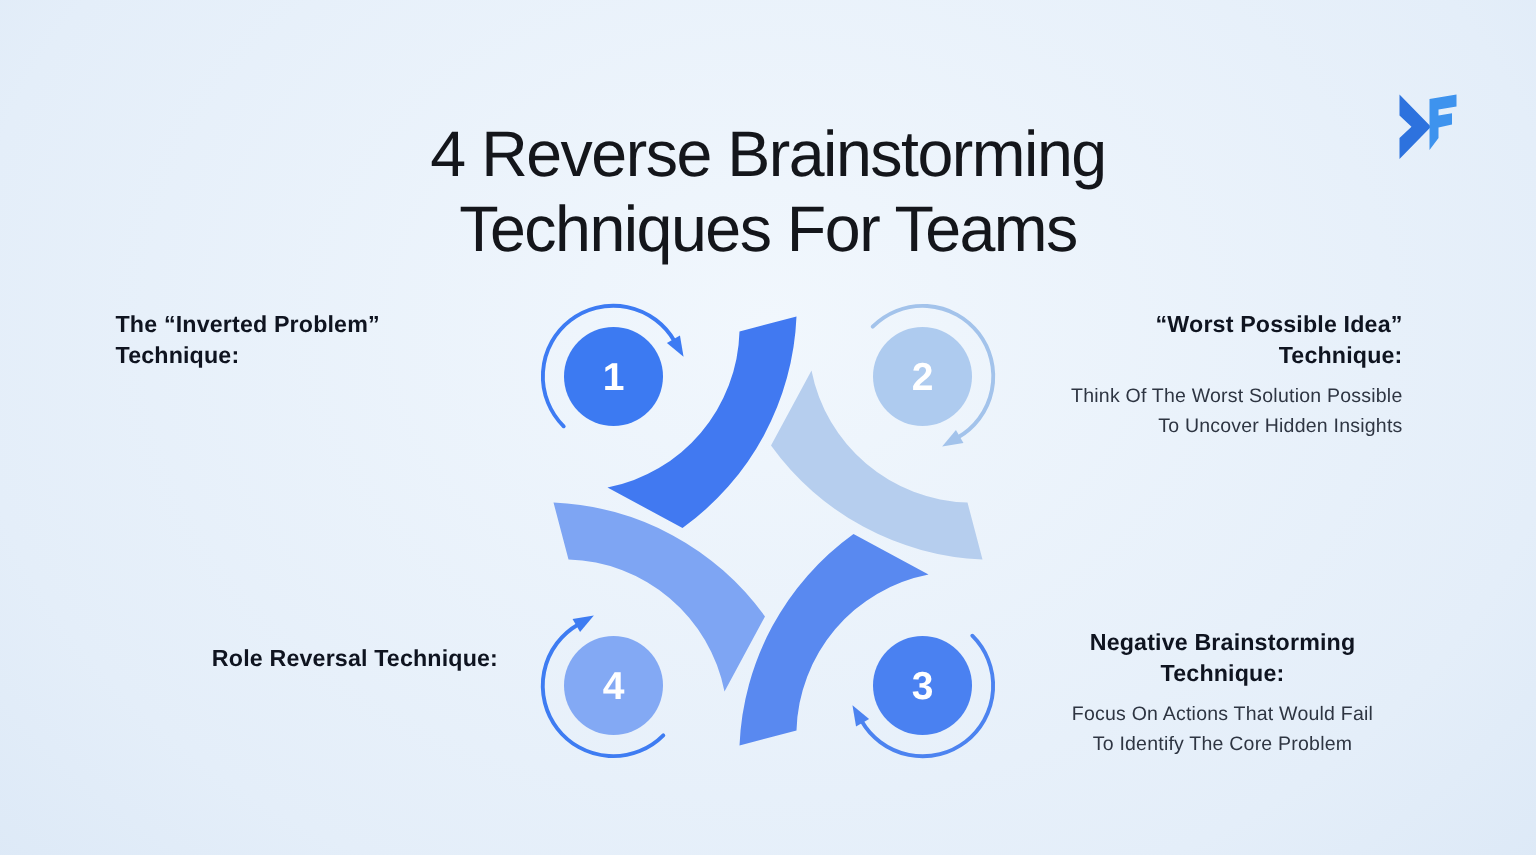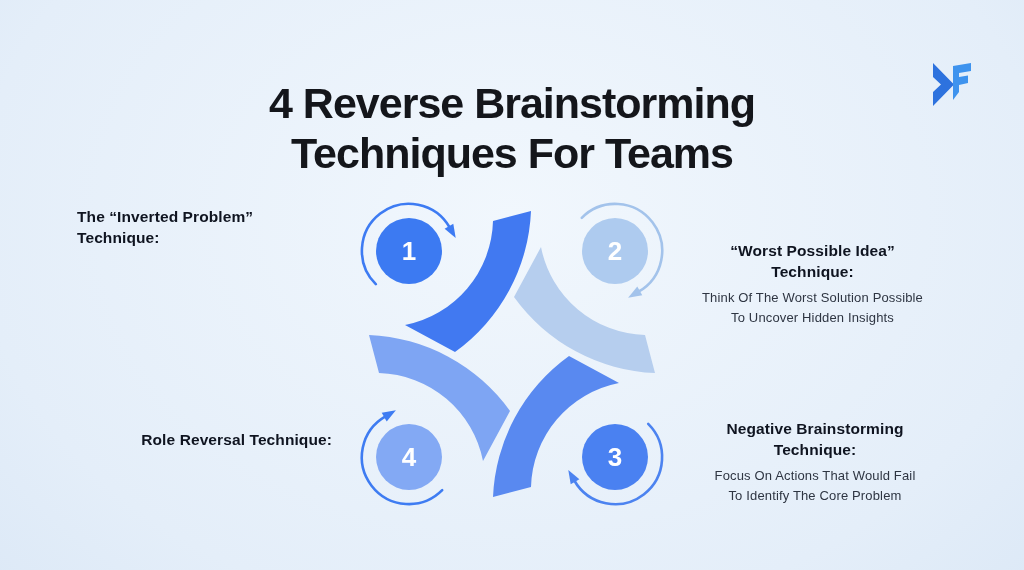--- a/index.html
+++ b/index.html
@@ -7,34 +7,34 @@
     position:relative;
     width:1024px;height:570px;
     overflow:hidden;
     font-family:"Liberation Sans",sans-serif;
     background:
       radial-gradient(95% 130% at 50% 38%, #F1F7FD 0%, #E4EEF9 55%, #D1E1F3 100%);
   }
   .title{
     position:absolute;top:50px;left:0;right:0;
     text-align:center;
-    font-size:43px;font-weight:700;letter-spacing:-1px;
+    font-size:43px;font-weight:400;letter-spacing:-1px;
     line-height:1.16;color:#14161B;
     white-space:pre-line;
   }
   .logo{position:absolute;top:62px;right:47px;width:50px;height:46px;}
   .pinwheel{position:absolute;left:347px;top:189px;width:330px;height:330px;}
   .pinwheel text{
     font-family:"Liberation Sans",sans-serif;
     font-size:26px;font-weight:700;fill:#ffffff;
     text-anchor:middle;
   }
   .step-text{position:absolute;}
   .step-text.tl{left:77px;top:207px;width:255px;}
-  .step-text.tr{left:690px;top:207px;width:245px;text-align:center;margin-top:34px;}
+  .step-text.tr{left:690px;top:207px;width:245px;text-align:right;}
   .step-text.bl{left:77px;top:430px;width:255px;text-align:right;}
   .step-text.br{left:690px;top:419px;width:250px;text-align:center;}
   .step-title{
     font-size:15.5px;font-weight:700;color:#0F1420;
     line-height:1.35;letter-spacing:0.1px;white-space:pre-line;
   }
   .step-body{
     margin-top:5px;
     font-size:13px;font-weight:400;color:#2E3542;
     line-height:1.58;letter-spacing:0.15px;white-space:pre-line;

